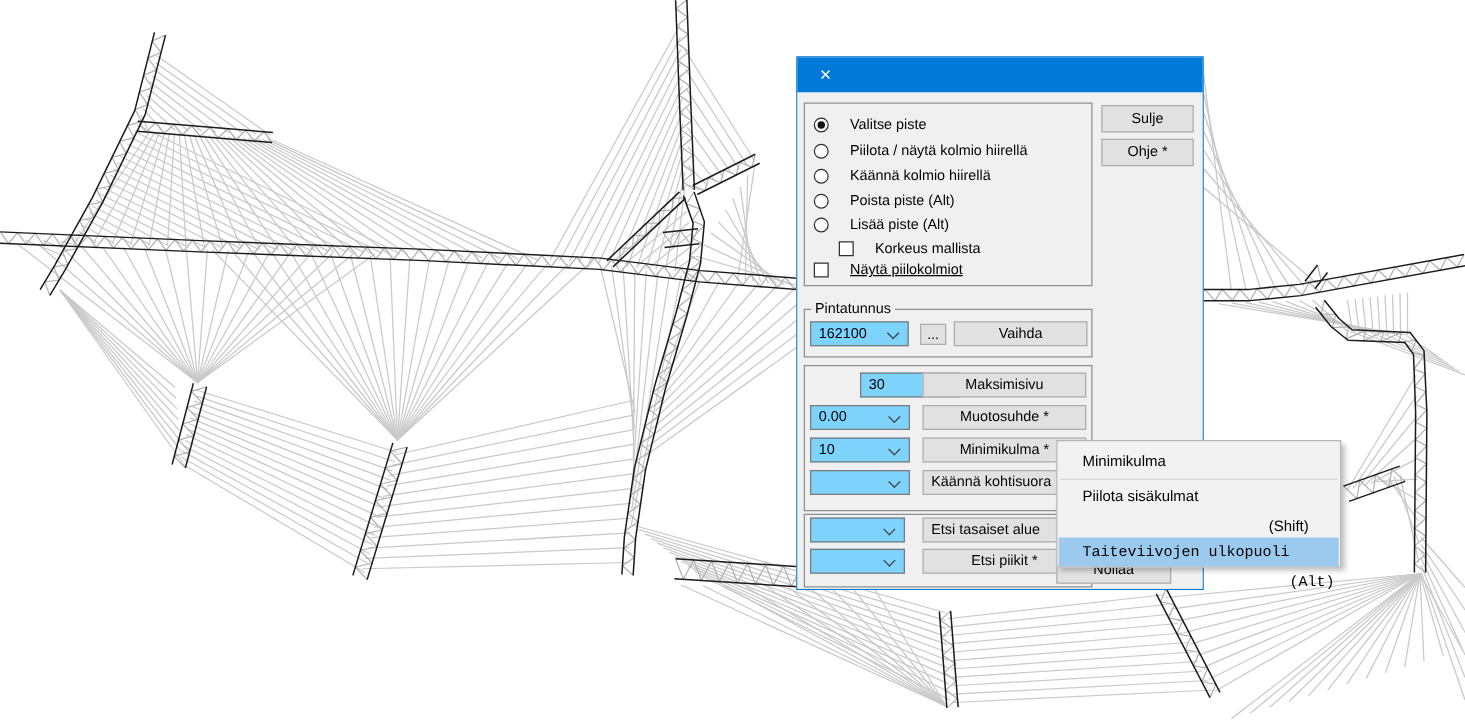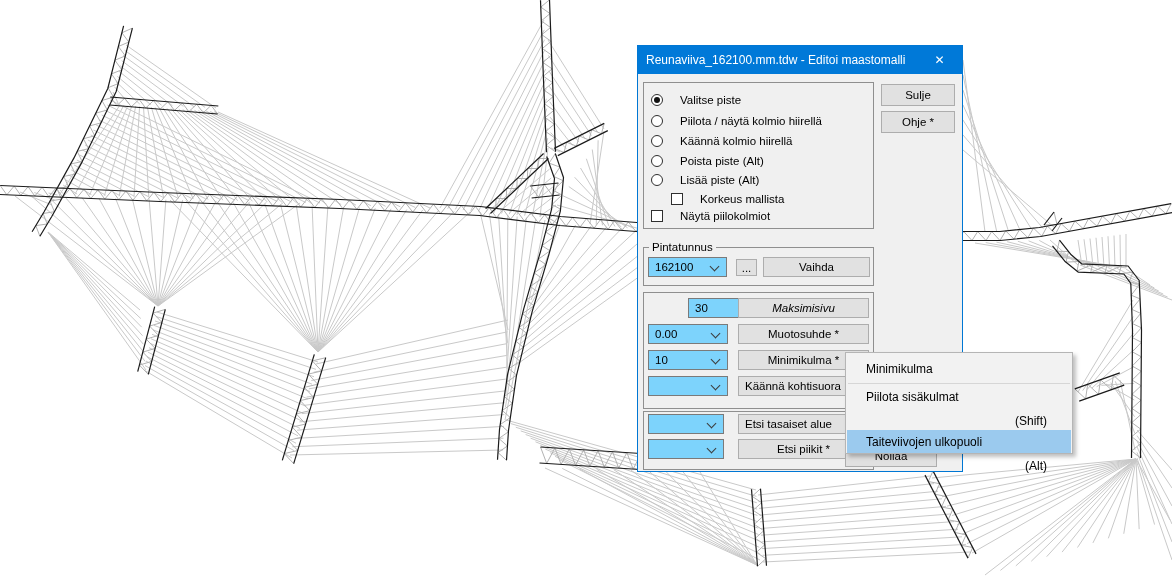--- a/index.html
+++ b/index.html
@@ -37,21 +37,21 @@
         border-right:1.3px solid #3c3c3c;border-bottom:1.3px solid #3c3c3c;
         transform:rotate(45deg);}
 
   
   .menu{position:absolute;left:845px;top:352px;width:228px;height:102px;box-sizing:border-box;
         background:#f2f2f2;border:1px solid #b5b5b5;z-index:30;
         box-shadow:3px 3px 4px rgba(0,0,0,0.25);font-size:12px;}
   .menuitem{position:absolute;left:1px;right:1px;height:22px;display:flex;align-items:center;}
   .menuitem .lab{padding-left:19px;flex:1;white-space:nowrap;}
   .menuitem .sc{padding-right:24px;white-space:nowrap;margin-top:48px;}
-  .menuitem.hl{background:#9bcaee;}
+  .menuitem.hl{background:#9bcaee;font-family:Liberation Mono, monospace;}
   .menusep{position:absolute;left:2px;right:2px;top:30px;border-top:1px solid #d6d6d6;}
 </style>
 </head>
 <body>
 
 <svg id="scene" width="1172" height="576" viewBox="0 0 1172 576">
     <g stroke="#c9c9c9" stroke-width="1" fill="none">
       <line x1="126" y1="45" x2="216" y2="108"></line>
       <line x1="124.55555555555556" y1="50.22222222222222" x2="205.11111111111111" y2="107.44444444444444"></line>
       <line x1="123.11111111111111" y1="55.44444444444444" x2="194.22222222222223" y2="106.88888888888889"></line>
@@ -388,21 +388,20 @@
       <path d="M933.0 470.9L976.0 553.9"></path>
       <path d="M1052.0 231.0L1062.0 218.0"></path>
       <path d="M1044.0 225.0L1054.0 212.0"></path>
       <path d="M1079.2 401.1L1124.2 385.1"></path>
       <path d="M1074.8 388.9L1119.8 372.9"></path>
     </g>
   </svg>
 
 <div class="dialog">
   <div class="titlebar">
-    <div class="title">Reunaviiva_162100.mm.tdw - Editoi maastomalli</div>
     <div class="closebtn">
       <span>✕</span>
     </div>
   </div>
   <div class="dlgbody">
 
     <div class="groupbox" style="left:5px;top:8px;width:231px;height:147px;"></div>
     <div class="row" style="left:13px;top:18px;">
       <span class="radio sel"></span>
       <span>Valitse piste</span>
@@ -420,21 +419,21 @@
       <span>Poista piste (Alt)</span>
     </div>
     <div class="row" style="left:13px;top:98px;">
       <span class="radio"></span>
       <span>Lisää piste (Alt)</span>
     </div>
     <div class="row" style="left:33px;top:117px;">
       <span class="checkbox"></span>
       <span>Korkeus mallista</span>
     </div>
-    <div class="row" style="left:13px;top:134px;">
+    <div class="row" style="left:13px;top:134px;text-decoration:underline;">
       <span class="checkbox"></span>
       <span>Näytä piilokolmiot</span>
     </div>
 
     <button class="btn" style="left:243px;top:10px;width:74px;height:22px;">Sulje</button>
     <button class="btn" style="left:243px;top:37px;width:74px;height:22px;">Ohje *</button>
 
     <div class="groupbox" style="left:5px;top:173px;width:231px;height:39px;"></div>
     <span class="grouplabel" style="left:11px;top:167px;">Pintatunnus</span>
     <div class="combo" style="left:10px;top:183px;width:79px;height:20px;">
@@ -442,21 +441,21 @@
       <span class="chev"></span>
     </div>
     <button class="btn" style="left:98px;top:185px;width:21px;height:17px;">...</button>
     <button class="btn" style="left:125px;top:183px;width:107px;height:20px;">Vaihda</button>
 
     <div class="groupbox" style="left:5px;top:218px;width:231px;height:117px;"></div>
     <div class="combo" style="left:10px;top:224px;width:80px;height:20px;margin-left:40px;">
       <span class="val">30</span>
       <span class="chev"></span>
     </div>
-    <button class="btn" style="left:100px;top:224px;width:131px;height:20px;font-style:italic;">Maksimisivu</button>
+    <button class="btn" style="left:100px;top:224px;width:131px;height:20px;">Maksimisivu</button>
     <div class="combo" style="left:10px;top:250px;width:80px;height:20px;">
       <span class="val">0.00</span>
       <span class="chev"></span>
     </div>
     <button class="btn" style="left:100px;top:250px;width:131px;height:20px;">Muotosuhde *</button>
     <div class="combo" style="left:10px;top:276px;width:80px;height:20px;">
       <span class="val">10</span>
       <span class="chev"></span>
     </div>
     <button class="btn" style="left:100px;top:276px;width:131px;height:20px;">Minimikulma *</button>

